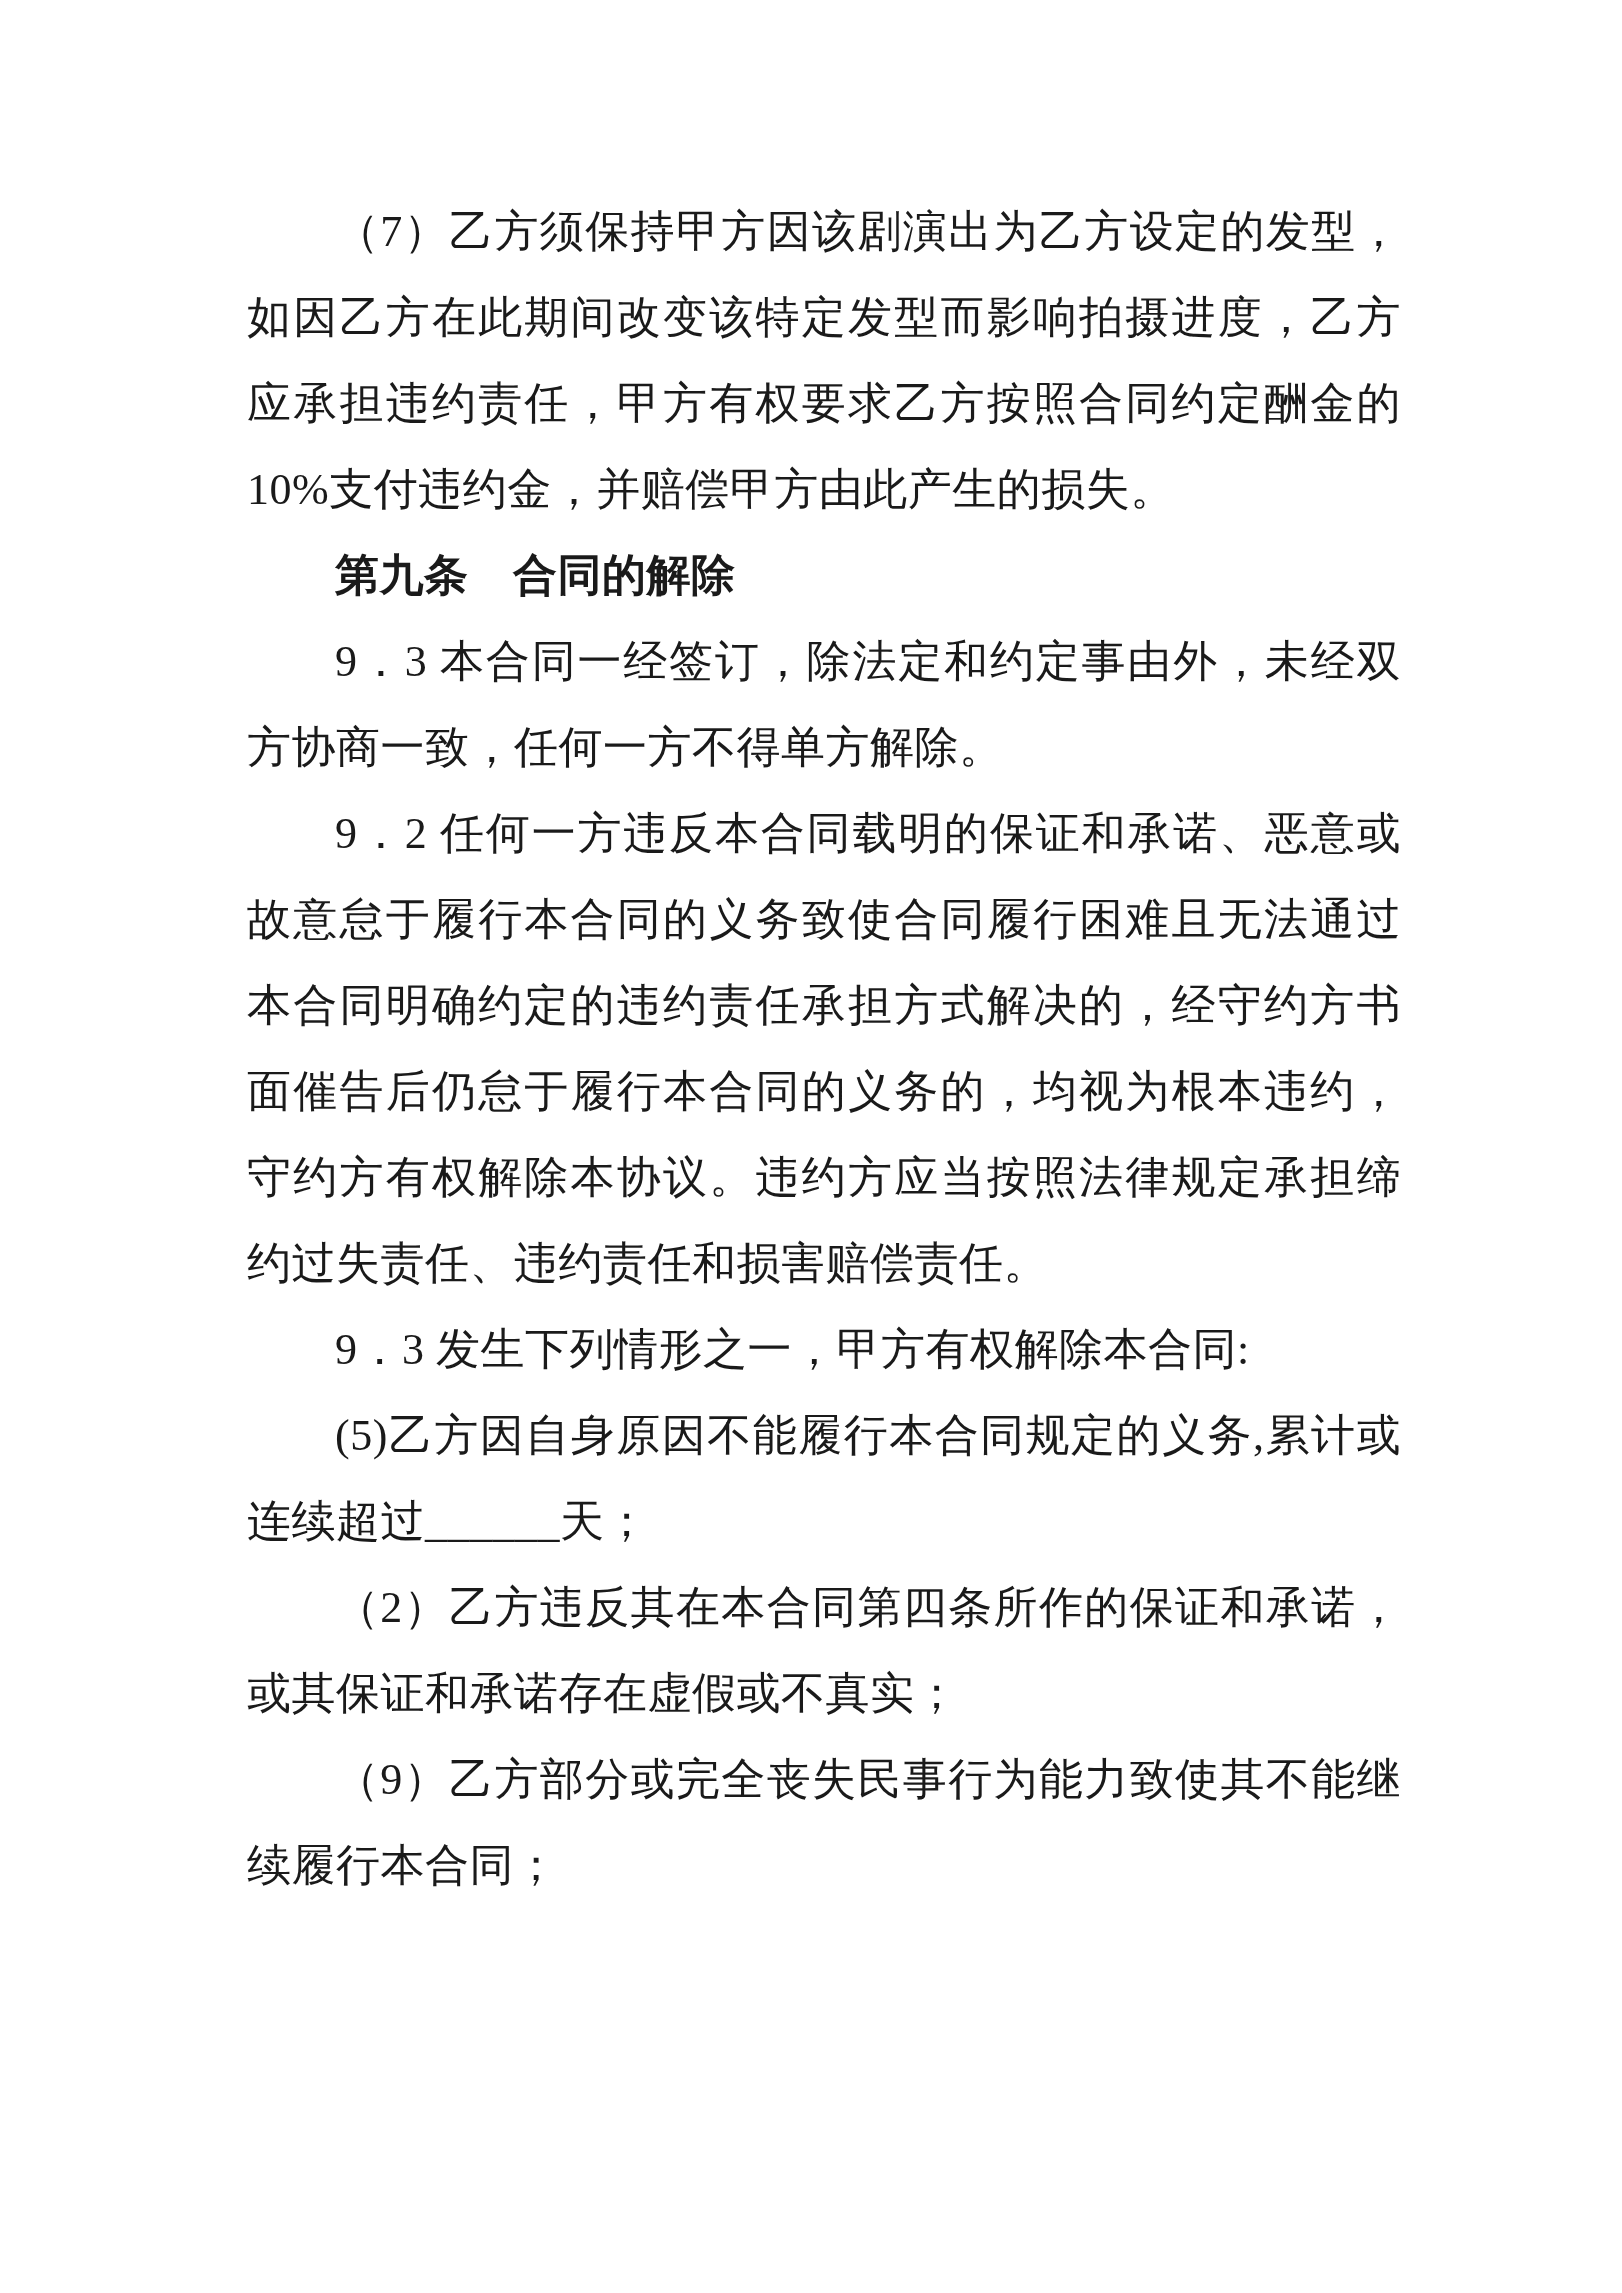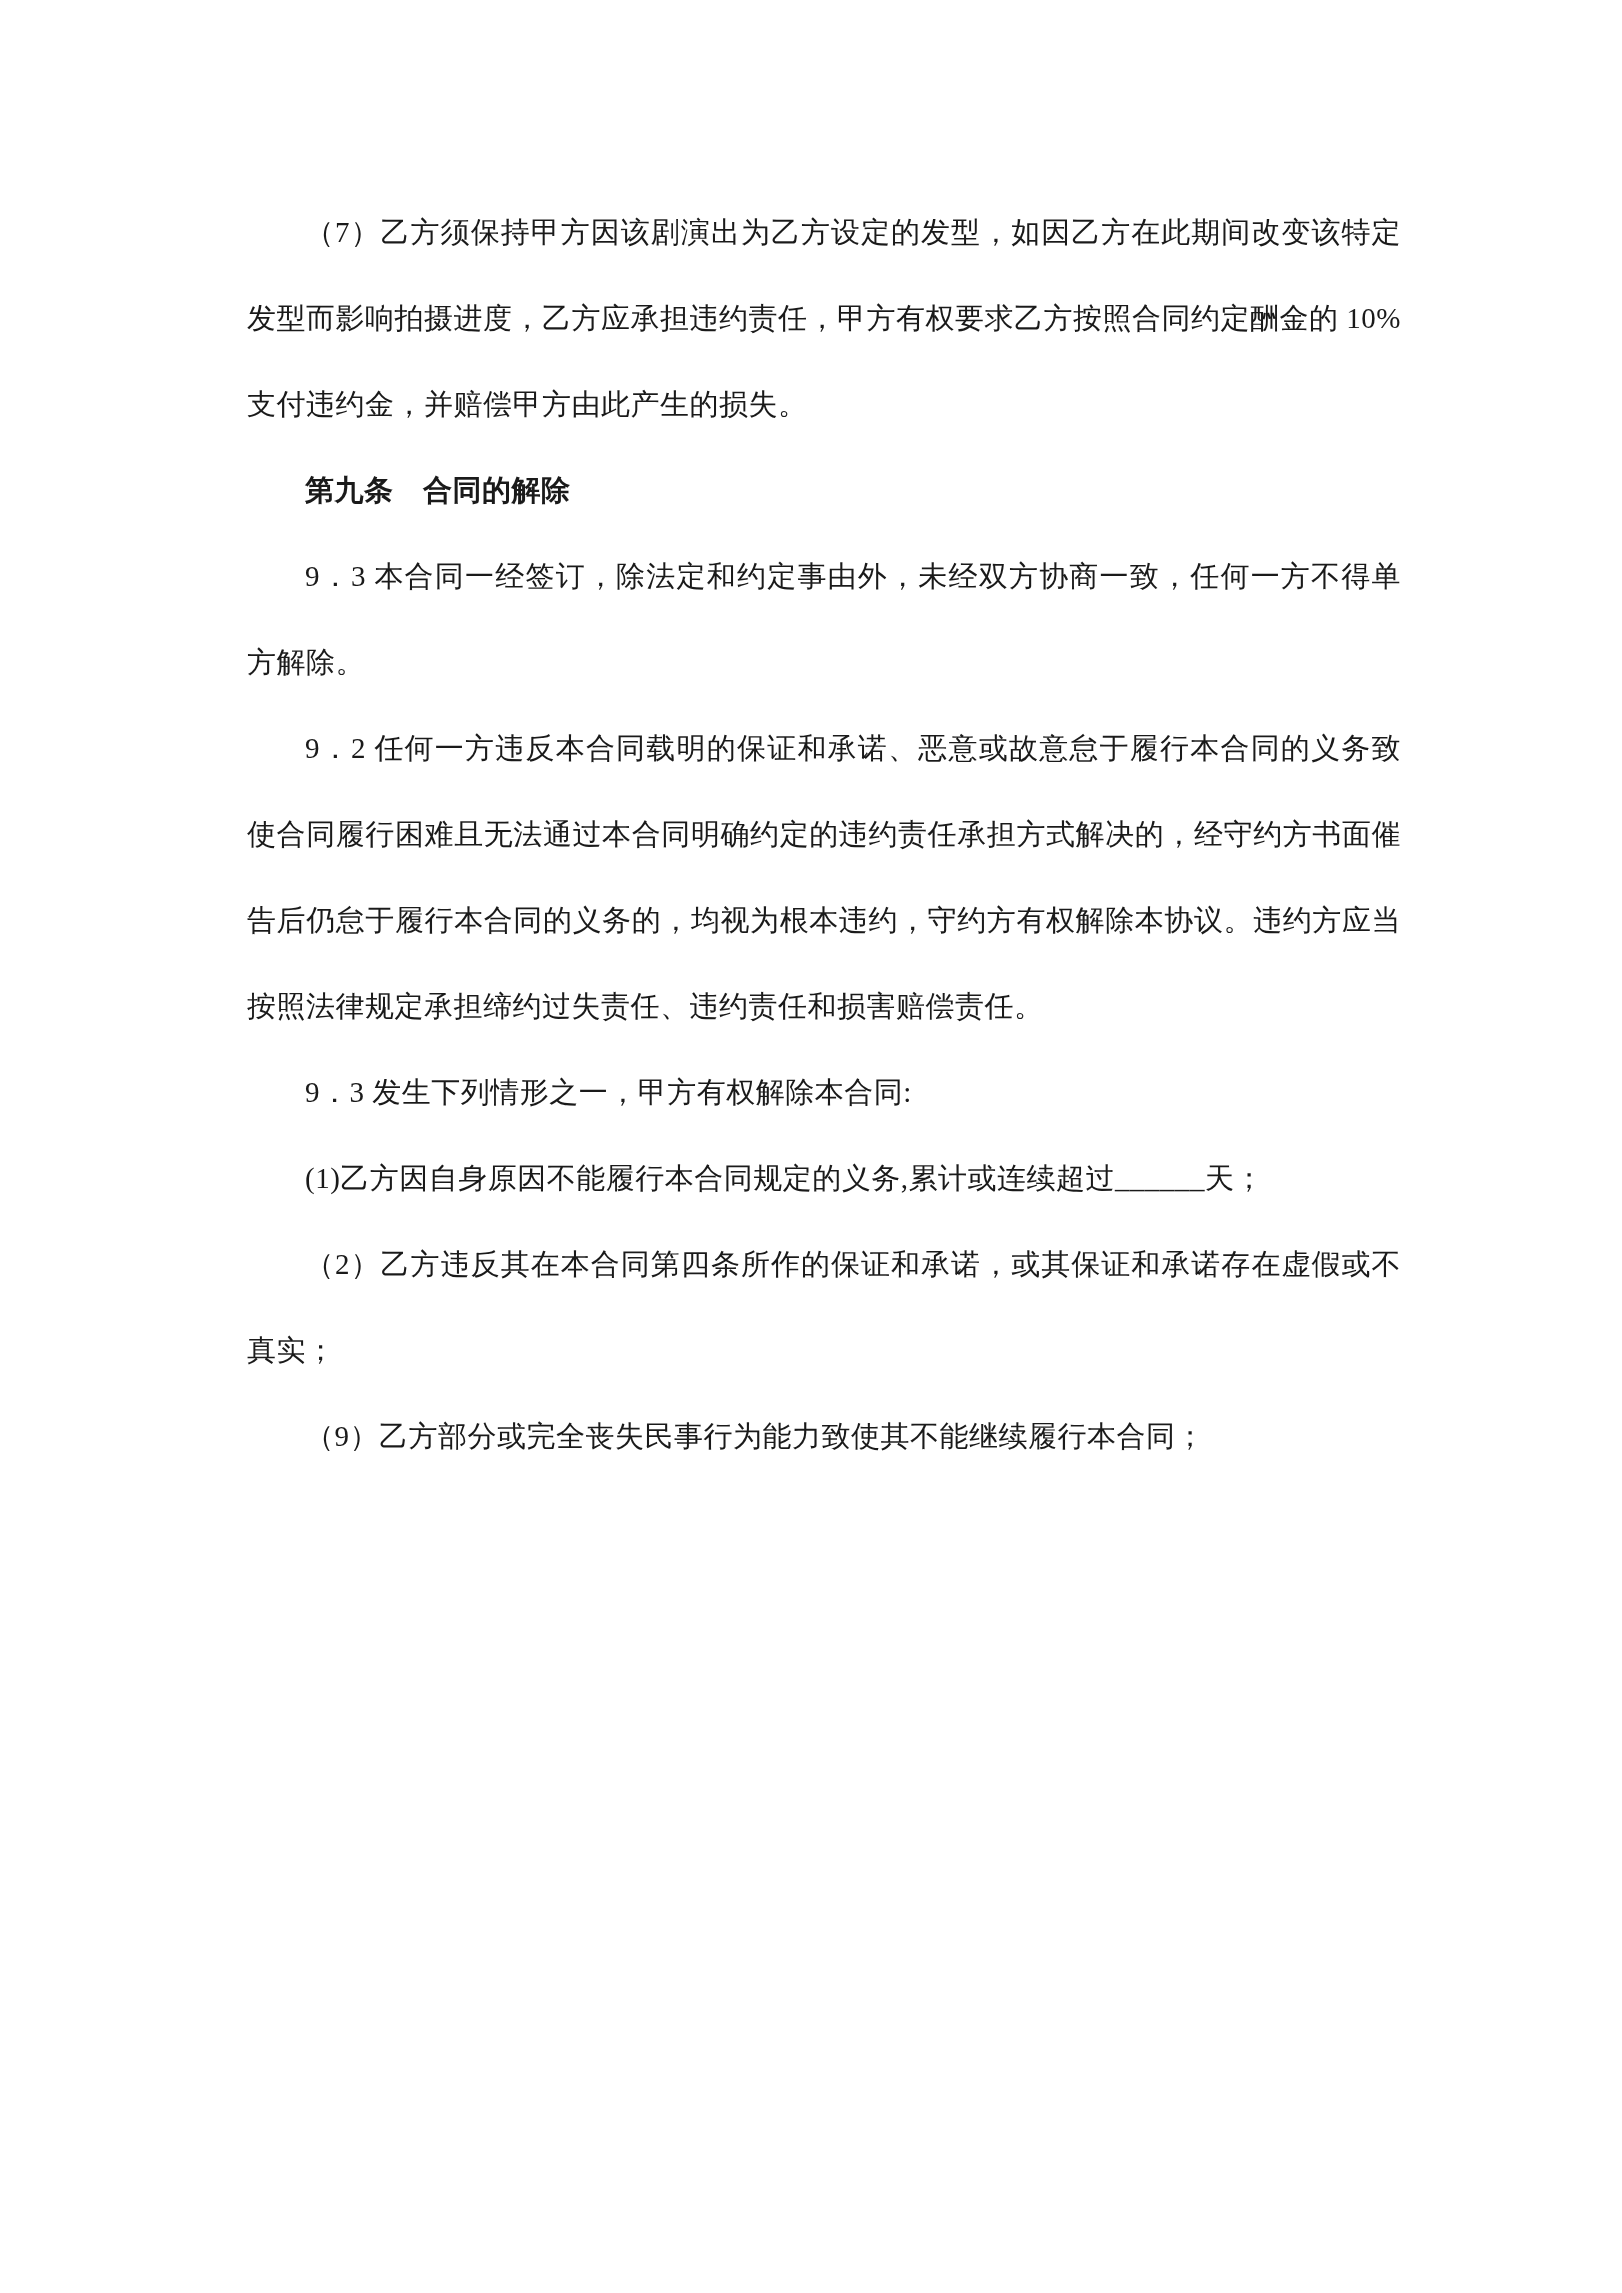--- a/index.html
+++ b/index.html
@@ -8,21 +8,21 @@
     background: #ffffff;
   }
   .page {
     position: relative;
     width: 1623px;
     height: 2294px;
     box-sizing: border-box;
     background: #ffffff;
     padding: 189px 222px 0 247px;
     font-family: "Liberation Serif", "DejaVu Serif", serif;
-    font-size: 29px;
+    font-size: 44px;
     line-height: 86px;
     color: #1a1a1a;
     overflow: hidden;
   }
   .doc-body {
     text-align: justify;
   }
   p.para {
     margin: 0;
     padding: 0;
@@ -36,18 +36,18 @@
 </head>
 <body>
 
 <div class="page">
   <div class="doc-body">
     <p class="para">（7）乙方须保持甲方因该剧演出为乙方设定的发型，如因乙方在此期间改变该特定发型而影响拍摄进度，乙方应承担违约责任，甲方有权要求乙方按照合同约定酬金的 10%支付违约金，并赔偿甲方由此产生的损失。</p>
     <p class="para heading">第九条　合同的解除</p>
     <p class="para">9．3 本合同一经签订，除法定和约定事由外，未经双方协商一致，任何一方不得单方解除。</p>
     <p class="para">9．2 任何一方违反本合同载明的保证和承诺、恶意或故意怠于履行本合同的义务致使合同履行困难且无法通过本合同明确约定的违约责任承担方式解决的，经守约方书面催告后仍怠于履行本合同的义务的，均视为根本违约，守约方有权解除本协议。违约方应当按照法律规定承担缔约过失责任、违约责任和损害赔偿责任。</p>
     <p class="para">9．3 发生下列情形之一，甲方有权解除本合同:</p>
-    <p class="para">(1)乙方因自身原因不能履行本合同规定的义务,累计或连续超过______天；</p>
+    <p class="para">(5)乙方因自身原因不能履行本合同规定的义务,累计或连续超过______天；</p>
     <p class="para">（2）乙方违反其在本合同第四条所作的保证和承诺，或其保证和承诺存在虚假或不真实；</p>
     <p class="para">（9）乙方部分或完全丧失民事行为能力致使其不能继续履行本合同；</p>
   </div>
 </div>
 
 
 </body></html>

